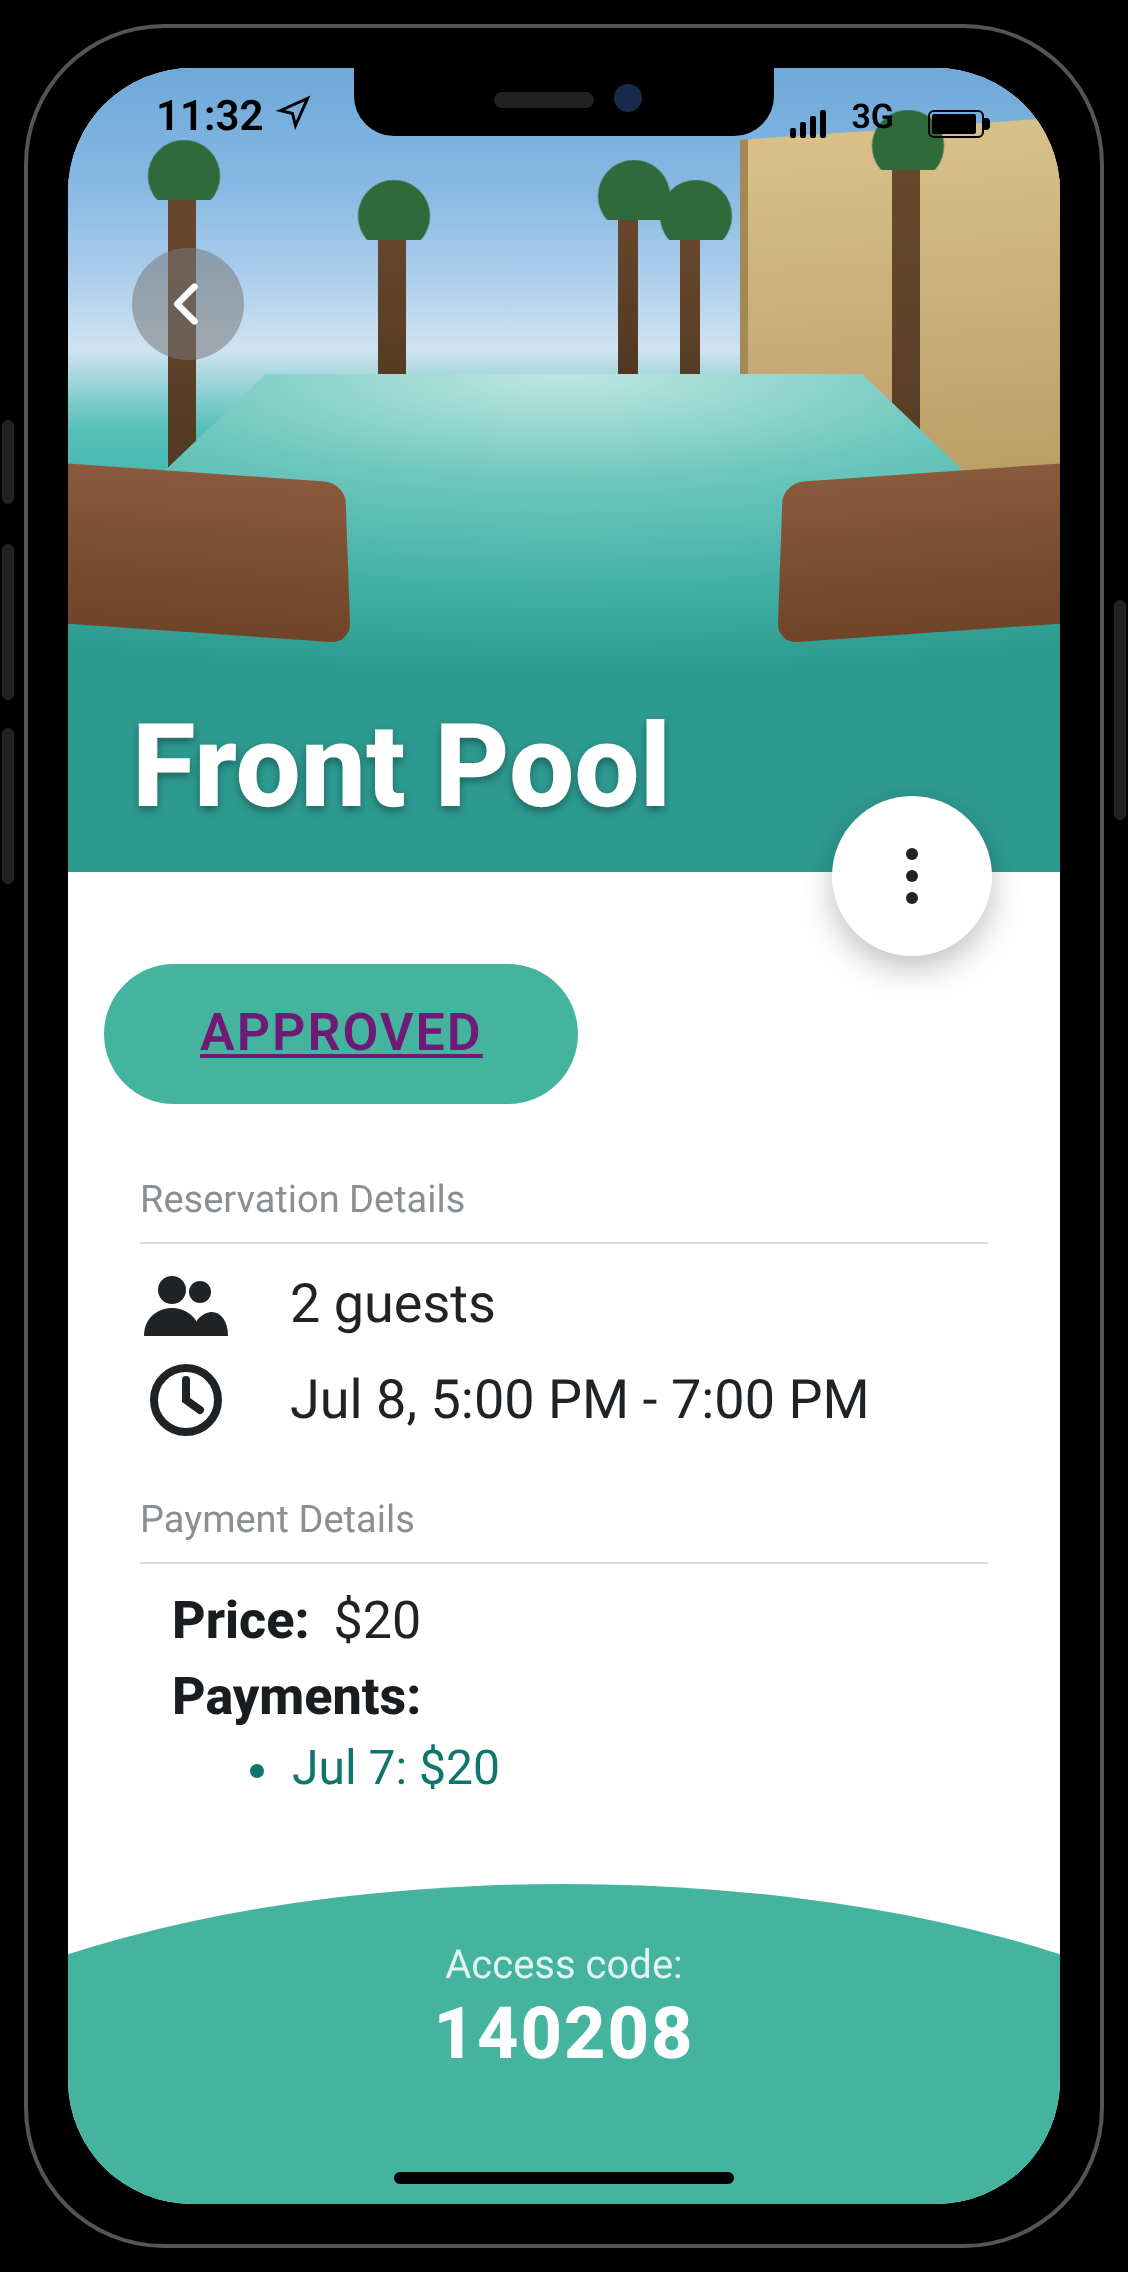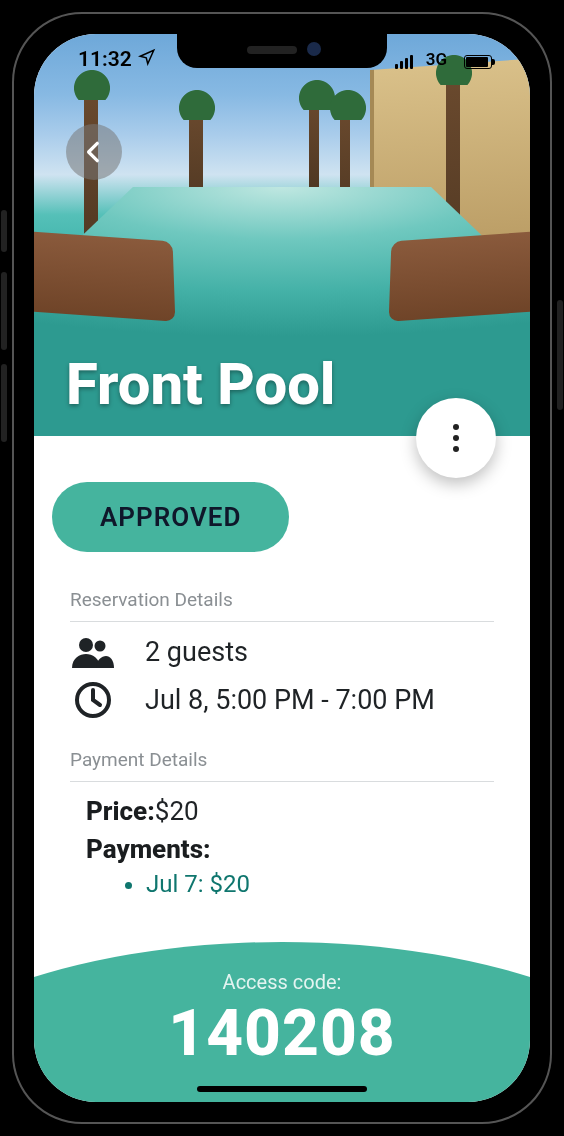--- a/index.html
+++ b/index.html
@@ -159,66 +159,67 @@
   }
   .dots { display:flex; flex-direction:column; gap:5px; }
   .dots span { width:6px; height:6px; background:#222; border-radius:50%; }
 
   
   .content { padding: 46px 36px 0 36px; }
 
   .status-pill {
     display:inline-block;
     background:#45b49e;
-    color:#0f172a;
+    color:#701a75;
     font-size:26px;
     font-weight:600;
     letter-spacing:1px;
     padding: 20px 48px;
     border-radius: 40px;
     margin-left: -18px;
+    text-decoration: underline;
   }
 
   .section-label {
     margin-top: 36px;
     color:#8a8f93;
     font-size:19px;
     font-weight:400;
   }
   .divider {
     height:1px; background:#d9dcde;
     margin: 10px 0 14px 0;
   }
 
   .row { display:flex; align-items:center; gap:29px; margin: 8px 0 12px 0; }
   .row .txt { font-size:27px; color:#1f2326; font-weight:400; }
   .icon-slot { width:46px; display:flex; justify-content:center; }
 
   .pay-block { padding-left: 16px; }
-  .pay-line { display:flex; gap:0; align-items:baseline; }
+  .pay-line { display:flex; gap:12px; align-items:baseline; }
   .pay-label { font-size:26px; font-weight:800; color:#1a1d1f; }
   .pay-value { font-size:26px; color:#1f2326; }
   .pay-head2 { font-size:26px; font-weight:800; color:#1a1d1f; margin-top:8px; }
   .pay-list { list-style: disc; padding-left: 60px; margin-top:6px; }
   .pay-list li { font-size:24px; color:#0f766e; }
 
   
   .access {
     position:absolute;
     left:0; right:0; bottom:0;
     height: 160px;
     background:#45b49e;
     color:#fff;
     text-align:center;
     clip-path: ellipse(80% 100% at 50% 100%);
     display:flex; flex-direction:column; justify-content:flex-start;
     padding-top:28px;
   }
   .access-label { font-size:20px; opacity:.85; font-weight:400; }
-  .access-code  { font-size:64px; font-weight:800; letter-spacing:1px; margin-top:2px; }
+  .access-code  { font-size:36px; font-weight:800; letter-spacing:1px; margin-top:2px; }
 
   .home-indicator {
     position:absolute; bottom:10px; left:50%;
     transform:translateX(-50%);
     width:170px; height:6px; border-radius:3px;
     background:#000;
     z-index:60;
   }
 
   

